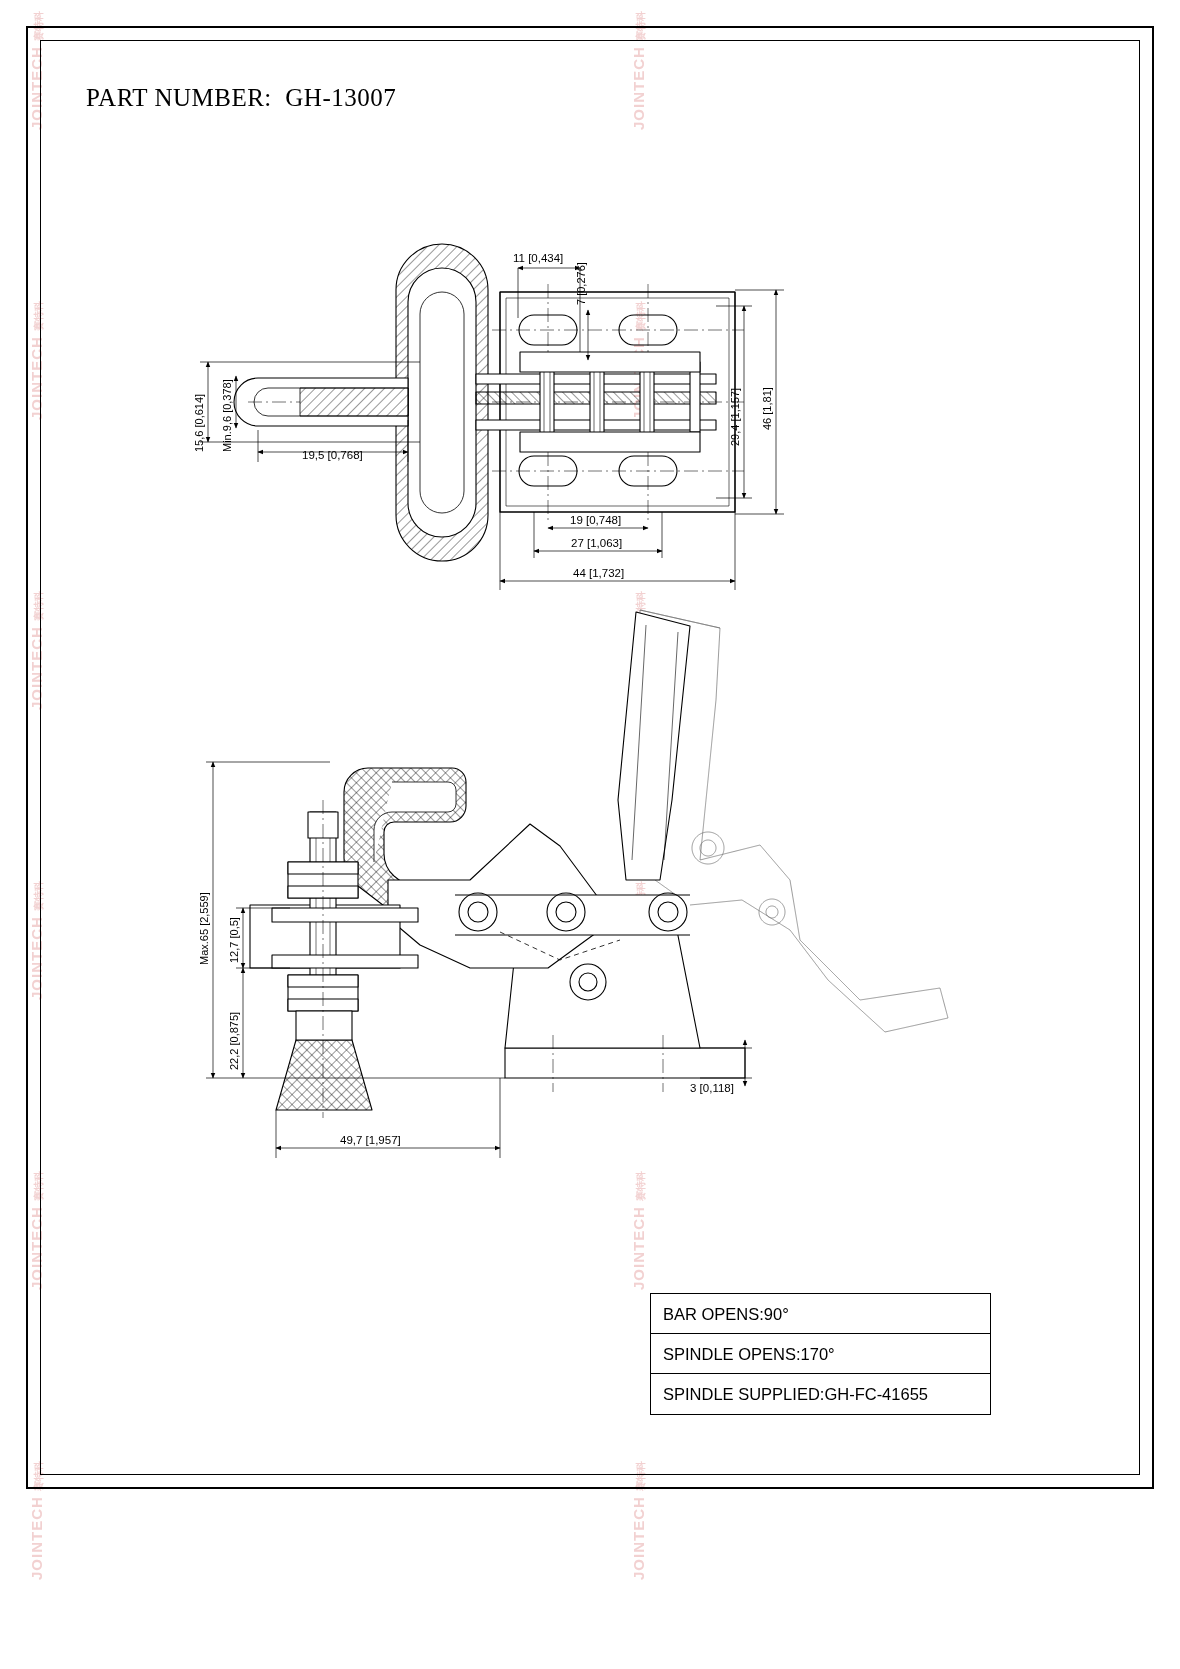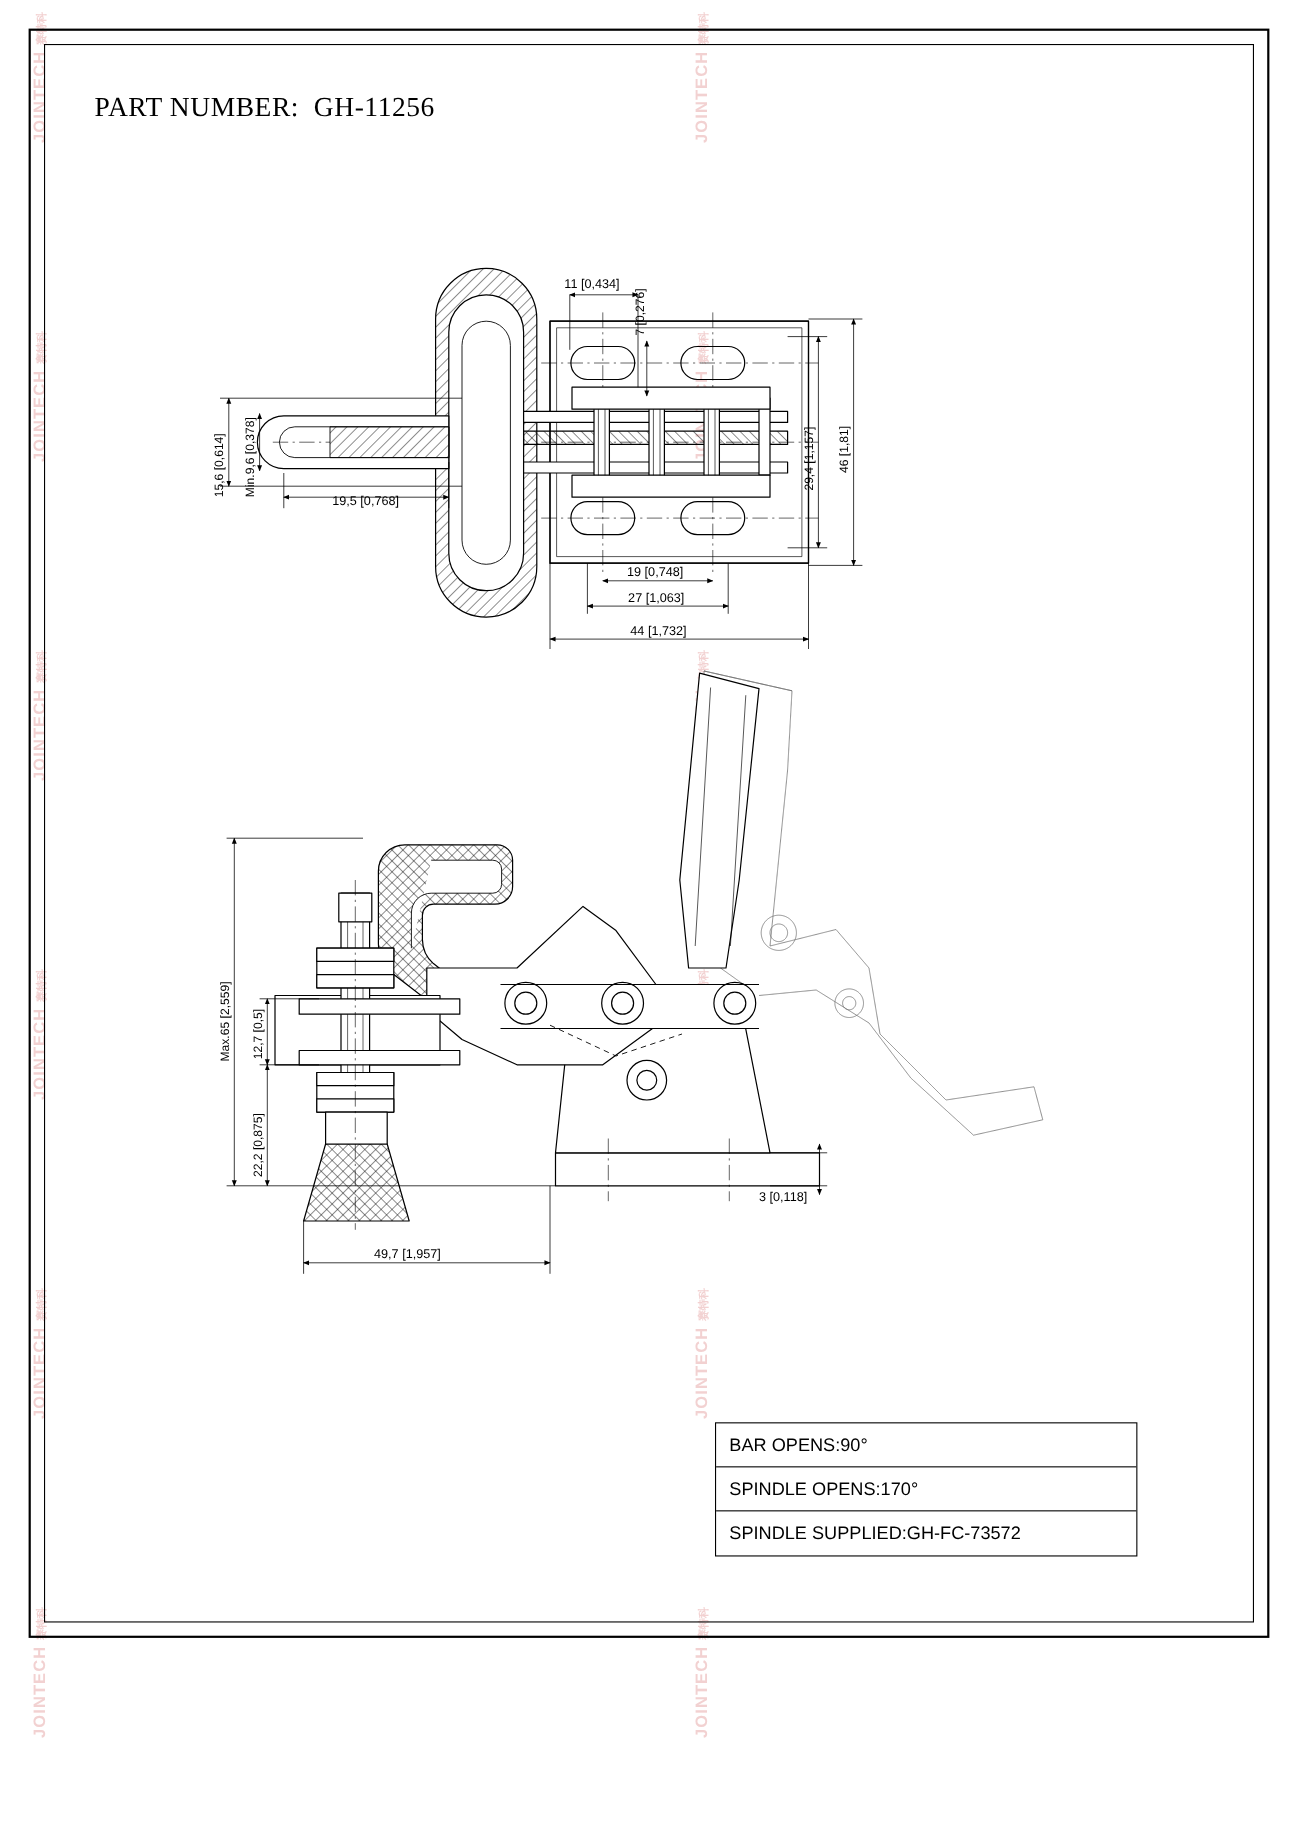--- a/index.html
+++ b/index.html
@@ -54,21 +54,21 @@
     font-family: "Liberation Serif", serif;
     font-size: 25px;
     letter-spacing: .5px;
     white-space: pre;
   }
 
   
   .notes {
     position: absolute;
     left: 650px; top: 1293px;
-    width: 384px;
+    width: 341px;
     border: 1px solid #000;
     background: #fff;
   }
   .notes .row {
     height: 40px;
     line-height: 40px;
     padding-left: 12px;
     font-size: 16.5px;
     border-bottom: 1px solid #000;
     white-space: nowrap;
@@ -102,21 +102,21 @@
     <div class="wm" style="left:630px; top:420px;"><span class="wm-row">JOINTECH</span> <span class="cn">赛特科</span></div>
     <div class="wm" style="left:630px; top:710px;"><span class="wm-row">JOINTECH</span> <span class="cn">赛特科</span></div>
     <div class="wm" style="left:630px; top:1000px;"><span class="wm-row">JOINTECH</span> <span class="cn">赛特科</span></div>
     <div class="wm" style="left:630px; top:1290px;"><span class="wm-row">JOINTECH</span> <span class="cn">赛特科</span></div>
     <div class="wm" style="left:630px; top:1580px;"><span class="wm-row">JOINTECH</span> <span class="cn">赛特科</span></div>
   </div>
 
   <div class="frame-outer"></div>
   <div class="frame-inner"></div>
 
-  <div class="title">PART NUMBER:  GH-11256</div>
+  <div class="title">PART NUMBER:  GH-13007</div>
 
   <svg class="dwg" viewBox="0 0 1180 1669">
     <defs>
       <pattern id="hatch" width="7" height="7" patternUnits="userSpaceOnUse" patternTransform="rotate(45)">
         <line x1="0" y1="0" x2="0" y2="7" stroke="#000" stroke-width="0.8"></line>
       </pattern>
       <pattern id="hatch2" width="6" height="6" patternUnits="userSpaceOnUse" patternTransform="rotate(-45)">
         <line x1="0" y1="0" x2="0" y2="6" stroke="#000" stroke-width="0.8"></line>
       </pattern>
       <pattern id="crosshatch" width="7" height="7" patternUnits="userSpaceOnUse" patternTransform="rotate(45)">
@@ -342,16 +342,16 @@
       <text class="dim small" x="238" y="963" transform="rotate(-90 238 963)">12,7 [0,5]</text>
       <text class="dim small" x="238" y="1070" transform="rotate(-90 238 1070)">22,2 [0,875]</text>
       <text class="dim" x="340" y="1144">49,7 [1,957]</text>
       <text class="dim" x="690" y="1092">3 [0,118]</text>
     </g>
   </svg>
 
   <div class="notes">
     <div class="row">BAR OPENS:90°</div>
     <div class="row">SPINDLE OPENS:170°</div>
-    <div class="row">SPINDLE SUPPLIED:GH-FC-73572</div>
+    <div class="row">SPINDLE SUPPLIED:GH-FC-41655</div>
   </div>
 
 </div>
 
 </body></html>

